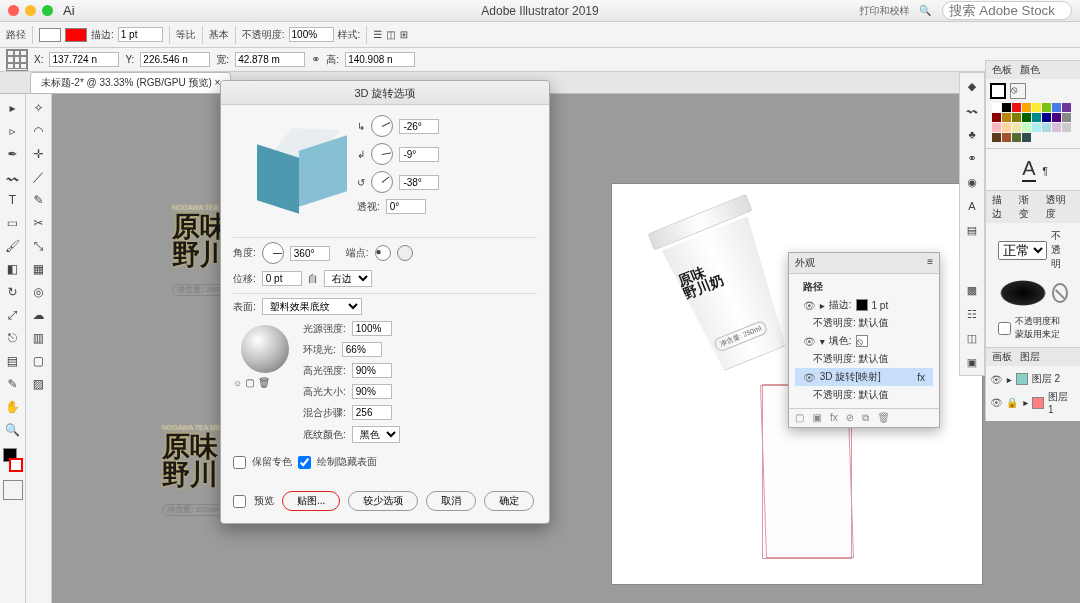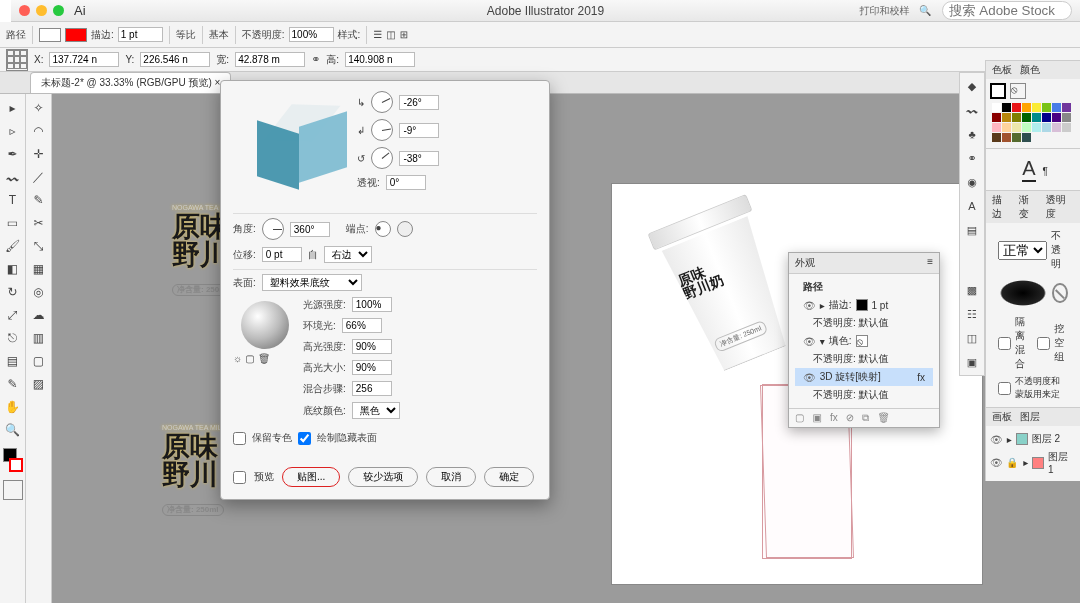--- a/index.html
+++ b/index.html
@@ -1,19 +1,19 @@
 <!DOCTYPE html>
 <html><head>
 <meta charset="utf-8">
 <style>
 * { margin: 0; padding: 0; box-sizing: border-box; }
 body { font-family: Arial, "Microsoft YaHei", sans-serif; font-size: 11px; color: #333; background: #fff; overflow: hidden; width: 1080px; height: 603px; position: relative; }
 
 
-.titlebar { height: 22px; background: linear-gradient(#f8f8f8,#e8e8e8); border-bottom: 1px solid #ccc; display: flex; align-items: center; padding: 0 8px; position: relative; margin-left: 11px; }
+.titlebar { height: 22px; background: linear-gradient(#f8f8f8,#e8e8e8); border-bottom: 1px solid #ccc; display: flex; align-items: center; padding: 0 8px; position: relative; }
 .winbtns { display: flex; gap: 6px; }
 .winbtns span { width: 11px; height: 11px; border-radius: 50%; display: inline-block; }
 .winbtns .r { background: #ff5f56; }
 .winbtns .y { background: #ffbd2e; }
 .winbtns .g { background: #27c93f; }
 .titlecenter { position: absolute; left: 50%; transform: translateX(-50%); font-size: 12px; color: #444; }
 .titleright { margin-left: auto; display: flex; gap: 10px; font-size: 10px; color: #666; align-items: center; }
 .searchbox { border: 1px solid #ccc; border-radius: 10px; padding: 1px 6px; width: 130px; background: #fff; }
 
 
@@ -316,26 +316,20 @@
       <div class="fp-row">
           <select><option>正常</option></select> 
           <span>不透明</span>
         </div>
       <div class="fp-row">
         <div class="pen-preview"></div>
         <span class="no-icon"></span>
       </div>
       <div class="fp-row">
           <input type="checkbox" style="">
-          <span>隔离混合</span> 
-          <input type="checkbox" style="">
-          <span>挖空组</span>
-        </div>
-      <div class="fp-row">
-          <input type="checkbox" style="">
           <span style="font-size:9px">不透明度和蒙版用来定</span>
         </div>
     </div>
   </div>
   <div class="panel">
     <div class="p-hdr">
         <span>画板</span>
         <span>图层</span>
       </div>
     <div class="p-body">
@@ -384,20 +378,21 @@
     <span>▢</span>
     <span>▣</span>
     <span>fx</span>
     <span>⊘</span>
     <span>⧉</span>
     <span>🗑</span>
   </div>
 </div>
 
 <div class="modal">
+  <div class="modal-title">3D 旋转选项</div>
   <div class="modal-body">
     <div class="modal-row" style="align-items:flex-start;">
       <div class="cube-preview">
         <div class="cube-face cube-top"></div>
         <div class="cube-face cube-left"></div>
         <div class="cube-face cube-right"></div>
       </div>
       <div>
         <div class="modal-row">
             <span>↳</span>

